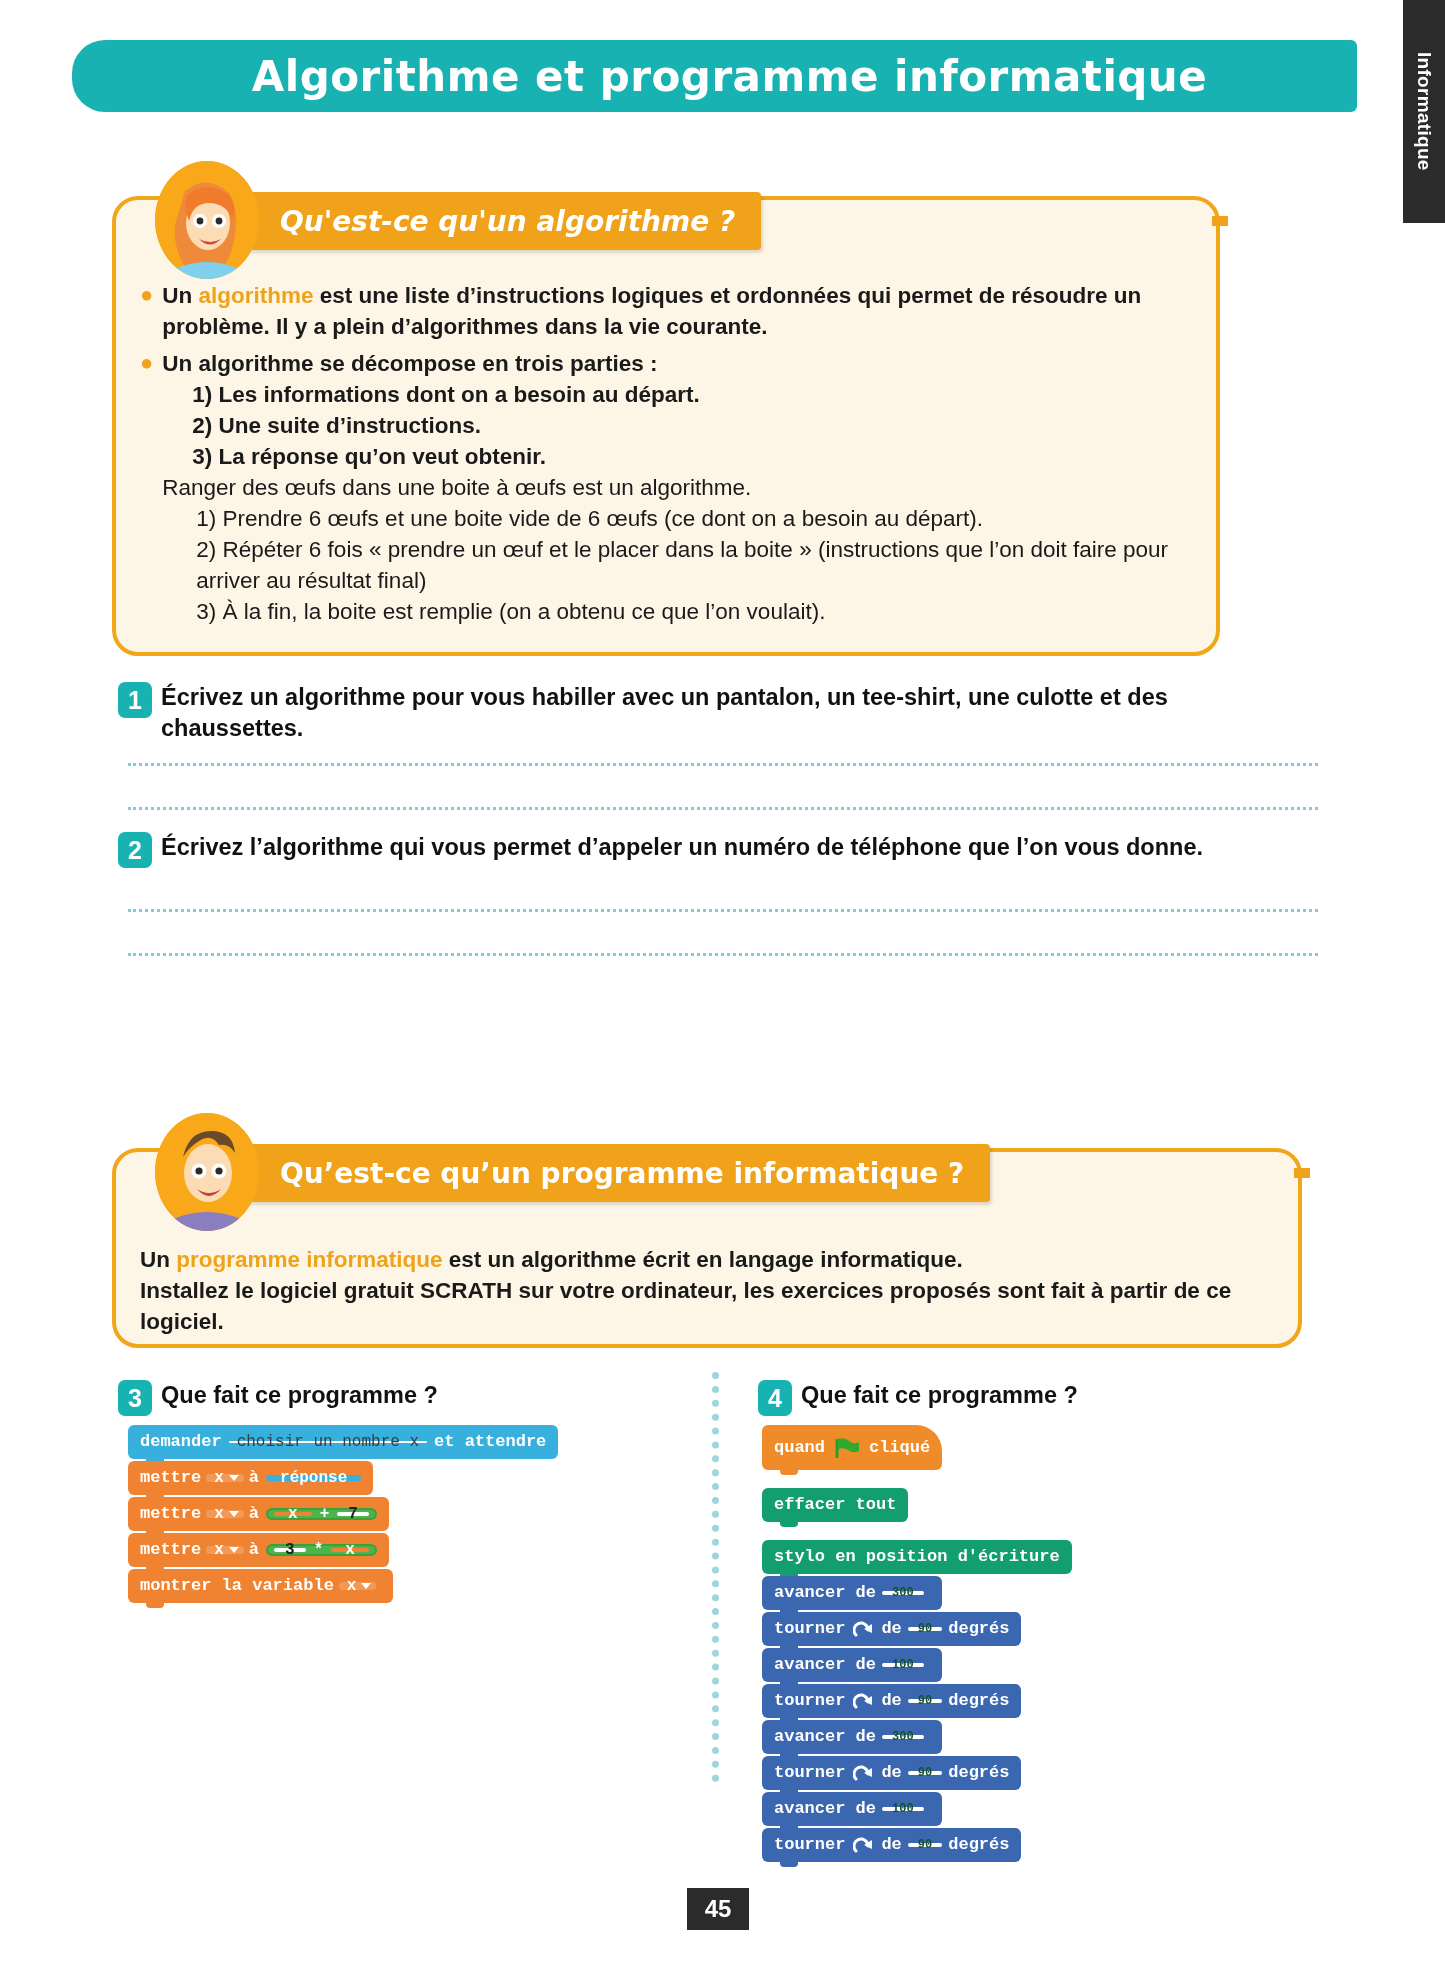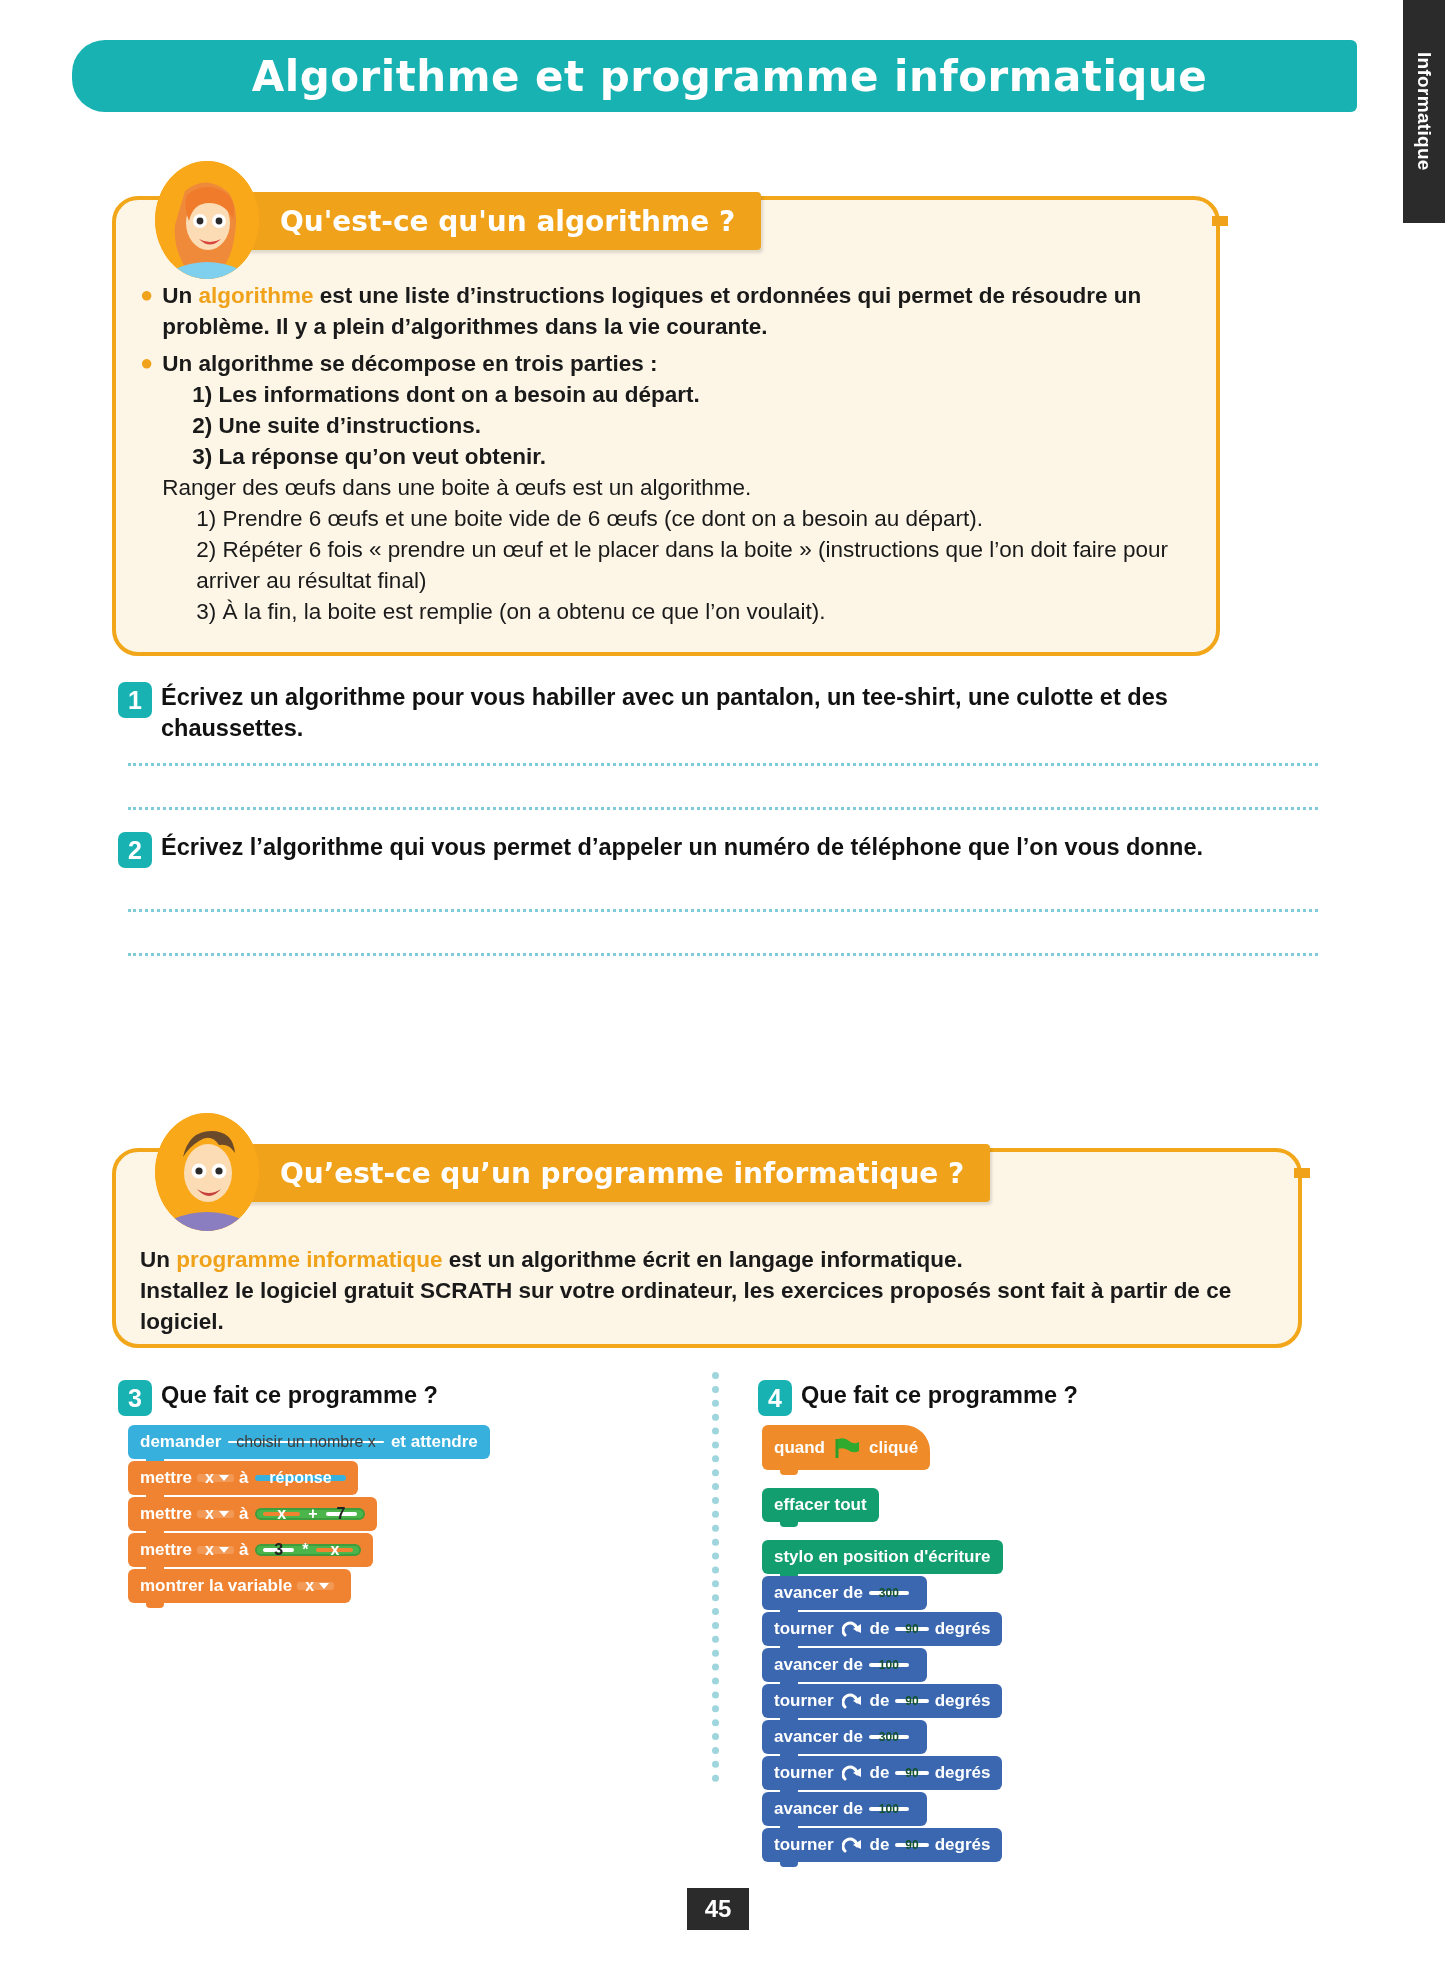--- a/index.html
+++ b/index.html
@@ -91,21 +91,21 @@
     border-radius: 4px;
     box-shadow: 2px 3px 3px rgba(0,0,0,0.12);
   }
   .badge-title span {
     color: #ffffff;
     font-size: 28px;
     font-weight: 600;
     font-family: "DejaVu Sans", sans-serif;
     white-space: nowrap;
   }
-  #badge-1 { left: 210px; top: 192px; }
+  #badge-1 { left: 210px; top: 192px; font-style: italic; }
   #badge-2 { left: 210px; top: 1144px; }
   .badge-notch {
     position: absolute;
     width: 16px; height: 10px;
     background: #f0a21a;
     z-index: 3;
   }
   #notch-1 { left: 1212px; top: 216px; }
   #notch-2 { left: 1294px; top: 1168px; }
 
@@ -189,21 +189,21 @@
     display: inline-flex;
     align-items: center;
     height: 34px;
     border-radius: 6px;
     padding: 0 12px;
     margin-bottom: 2px;
     color: #ffffff;
     font-size: 17px;
     font-weight: 700;
     white-space: nowrap;
-    font-family: Liberation Sans, sans-serif;
+    font-family: Liberation Mono, monospace;
   }
   .blk::after {
     content: "";
     position: absolute;
     left: 18px; bottom: -5px;
     width: 18px; height: 6px;
     border-radius: 0 0 4px 4px;
     background: inherit;
   }
   .blk-row { line-height: 0; }

